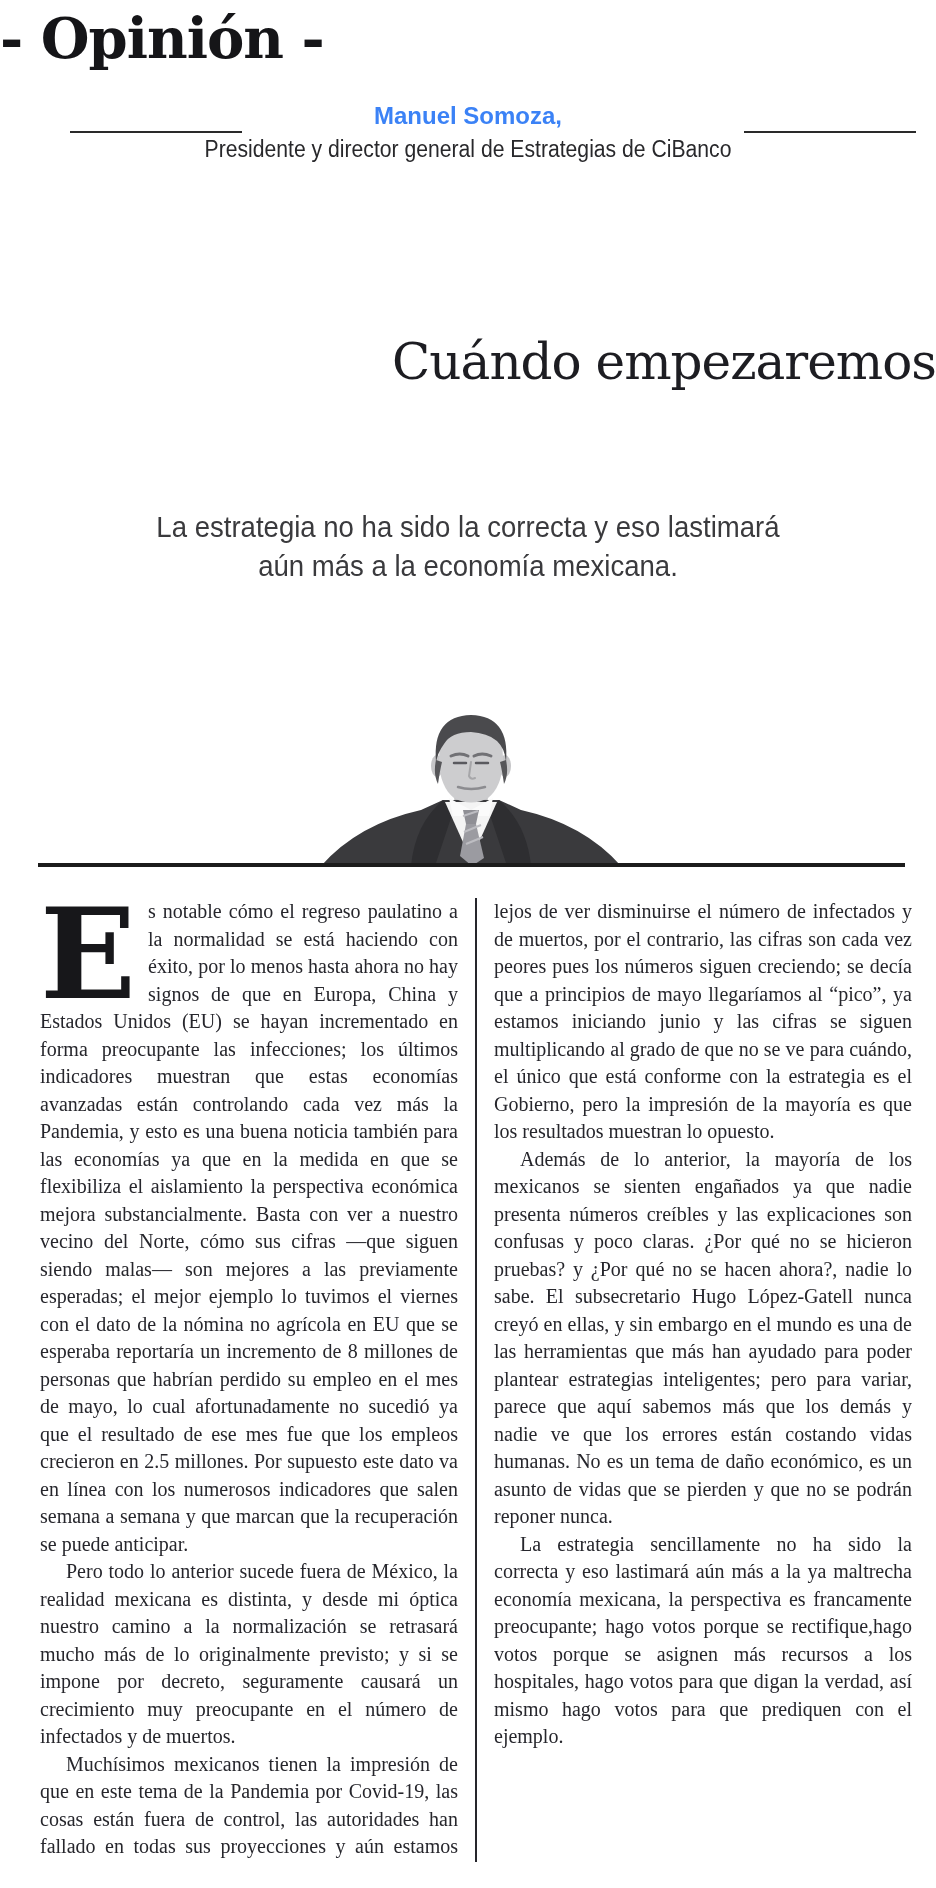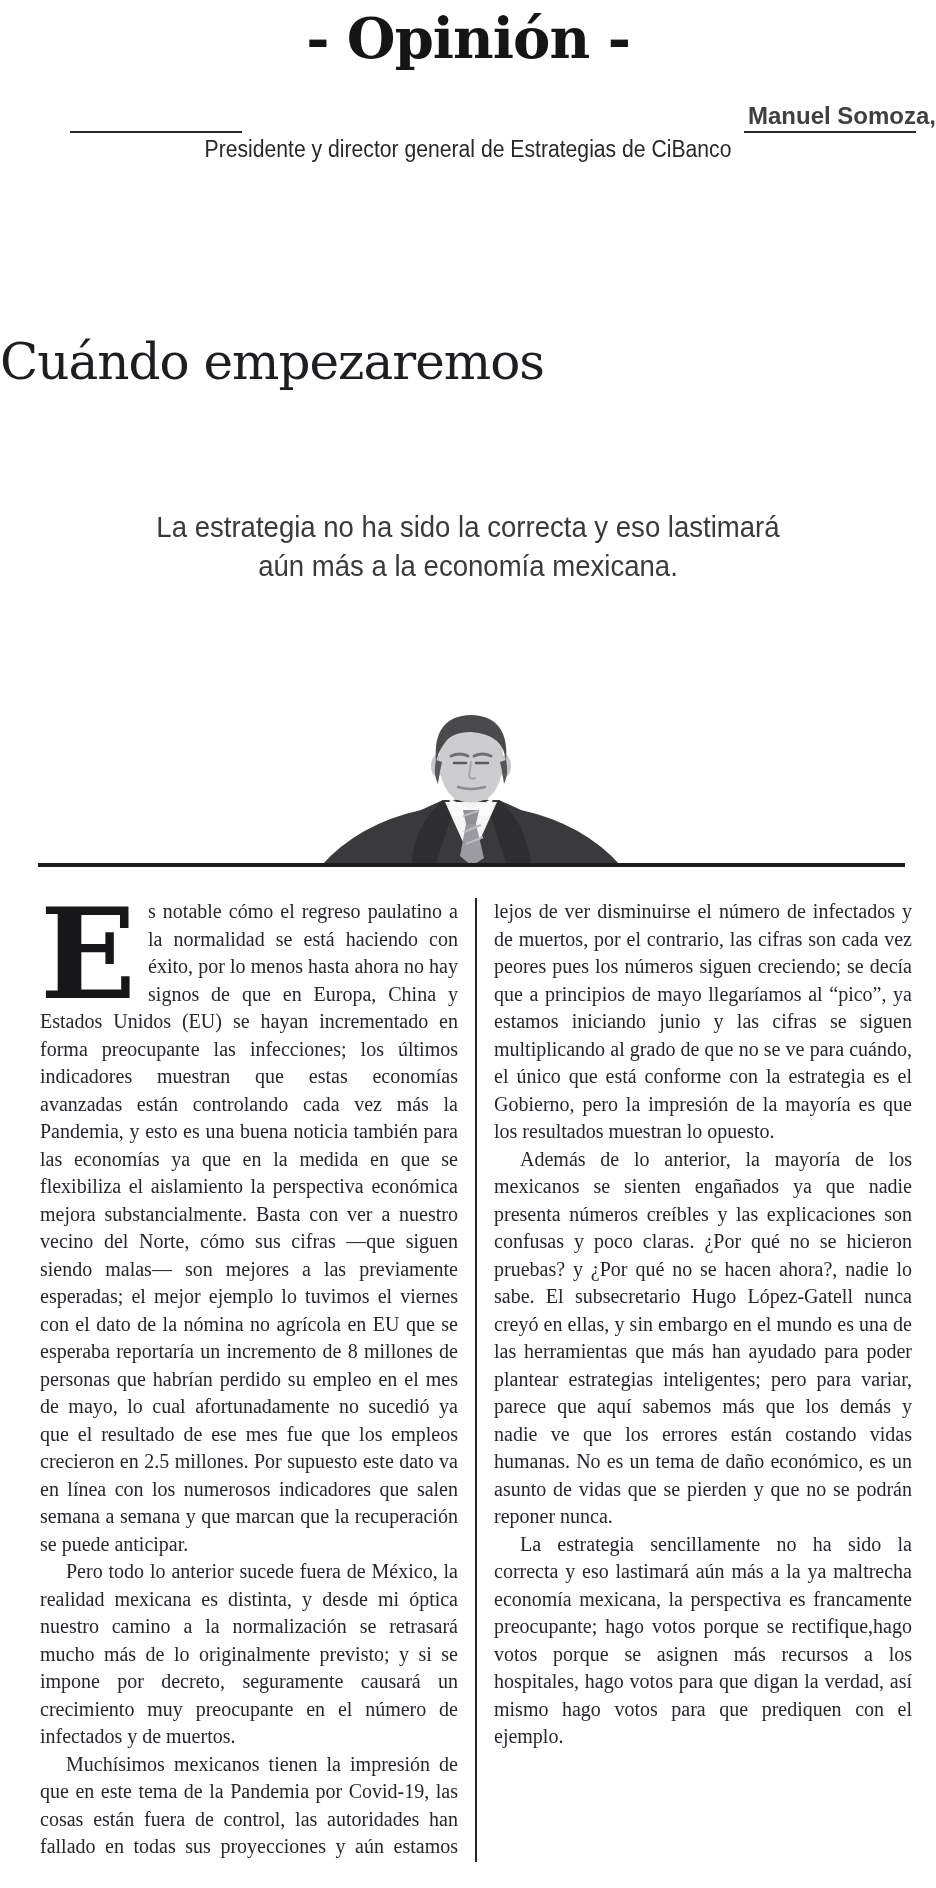--- a/index.html
+++ b/index.html
@@ -11,37 +11,37 @@
     font-family: "Liberation Serif", serif;
     color: #26262c;
     overflow: hidden;
   }
 
   
   .section-title {
     position: absolute;
     top: 6px; left: 0; width: 100%;
     margin: 0;
-    text-align: center;
+    text-align: left;
     font-family: "DejaVu Serif", serif;
     font-weight: 700;
     font-size: 56px;
     line-height: 64px;
     letter-spacing: -1px;
     color: #151518;
   }
   .byline-author {
     position: absolute;
     top: 102px; left: 0; width: 100%;
-    text-align: right;
+    text-align: center;
     font-family: "Liberation Sans", sans-serif;
     font-weight: 700;
     font-size: 24px;
     line-height: 28px;
-    color: #404040;
+    color: #3b82f6;
   }
   .byline-rule {
     position: absolute;
     top: 131px;
     height: 0;
     border-top: 2px solid #2a2a2a;
     width: 172px;
   }
   .byline-rule.left  { left: 70px; }
   .byline-rule.right { left: 744px; }
@@ -55,21 +55,21 @@
     line-height: 28px;
     color: #28282b;
     transform: scaleX(0.92);
   }
 
   
   .headline {
     position: absolute;
     top: 332px; left: 0; width: 100%;
     margin: 0;
-    text-align: left;
+    text-align: right;
     font-family: "DejaVu Serif", serif;
     font-weight: 400;
     font-size: 50px;
     line-height: 61px;
     letter-spacing: -1px;
     color: #1d1d22;
   }
   .deck {
     position: absolute;
     top: 508px; left: 0; width: 100%;

